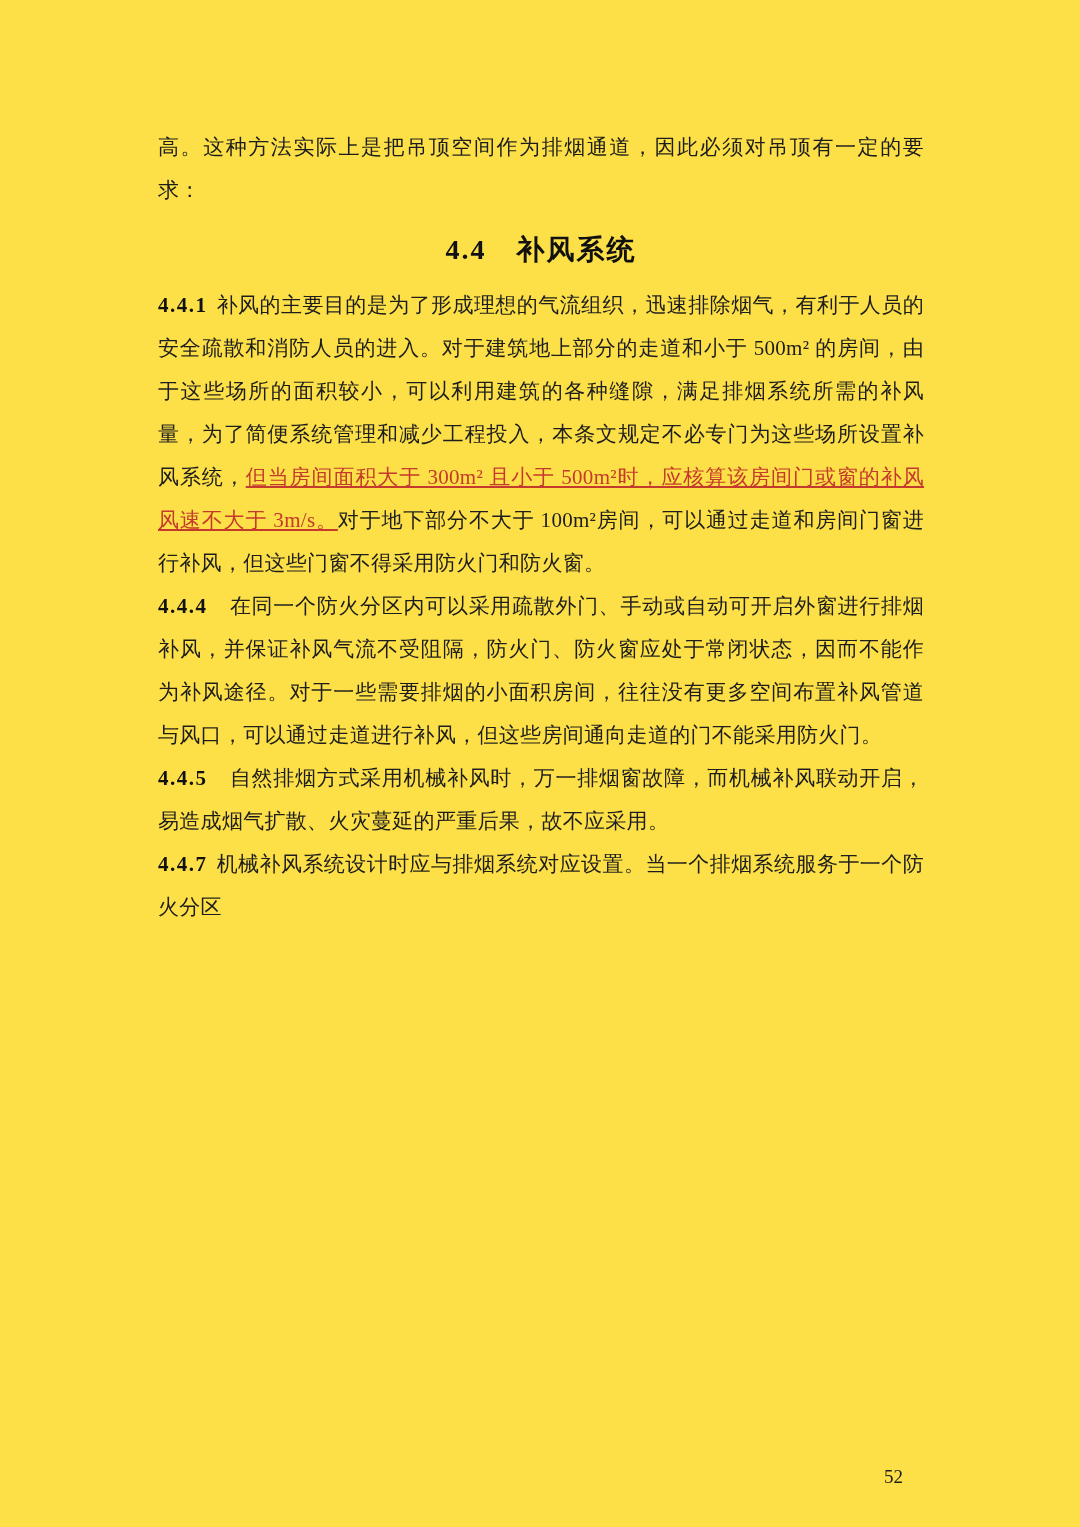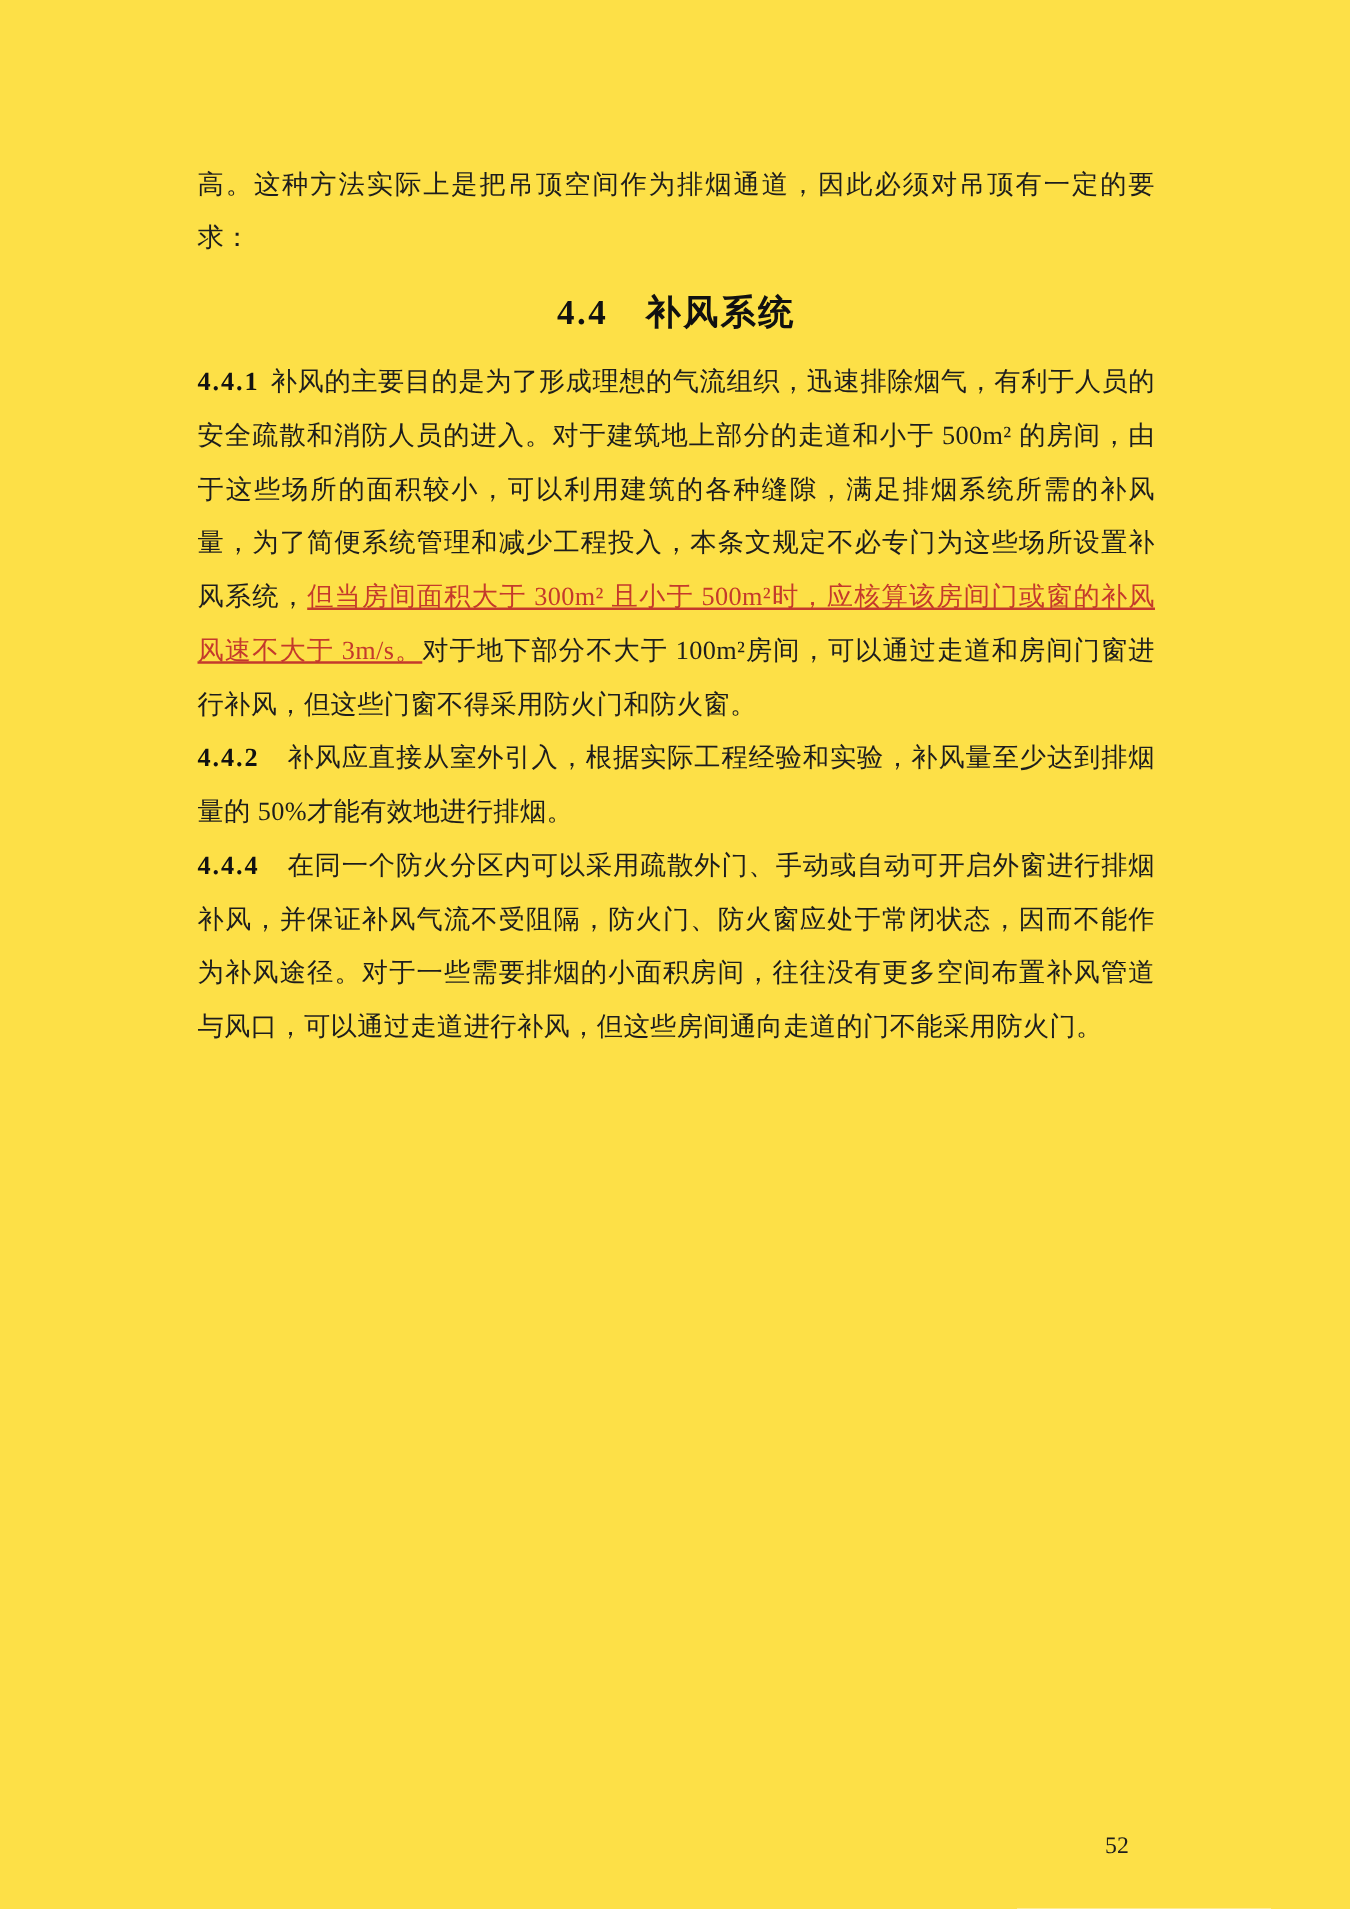--- a/index.html
+++ b/index.html
@@ -59,23 +59,24 @@
 <div class="page">
   <div class="content">
 
     <p class="para">高。这种方法实际上是把吊顶空间作为排烟通道，因此必须对吊顶有一定的要求：</p>
 
 
     <h2 class="heading">4.4　补风系统</h2>
 
     <p class="para clause"><span class="num gs">4.4.1</span><span>补风的主要目的是为了形成理想的气流组织，迅速排除烟气，有利于人员的安全疏散和消防人员的进入。对于建筑地上部分的走道和小于 500m² 的房间，由于这些场所的面积较小，可以利用建筑的各种缝隙，满足排烟系统所需的补风量，为了简便系统管理和减少工程投入，本条文规定不必专门为这些场所设置补风系统，</span><span class="red" style="color: rgb(196, 58, 44); text-decoration: underline;">但当房间面积大于 300m² 且小于 500m²时，应核算该房间门或窗的补风风速不大于 3m/s。</span><span>对于地下部分不大于 100m²房间，可以通过走道和房间门窗进行补风，但这些门窗不得采用防火门和防火窗。</span></p>
 
-    <p class="para clause"><span class="num gm">4.4.2</span><span>补风应直接从室外引入，根据实际工程经验和实验，补风量至少达到排烟量的 50%才能有效地进行排烟。</span></p>
 
     <p class="para clause"><span class="num gm">4.4.4</span><span>在同一个防火分区内可以采用疏散外门、手动或自动可开启外窗进行排烟补风，并保证补风气流不受阻隔，防火门、防火窗应处于常闭状态，因而不能作为补风途径。对于一些需要排烟的小面积房间，往往没有更多空间布置补风管道与风口，可以通过走道进行补风，但这些房间通向走道的门不能采用防火门。</span></p>
 
+    <p class="para clause"><span class="num gm">4.4.5</span><span>自然排烟方式采用机械补风时，万一排烟窗故障，而机械补风联动开启，易造成烟气扩散、火灾蔓延的严重后果，故不应采用。</span></p>
 
 
+    <p class="para clause"><span class="num gs">4.4.7</span><span>机械补风系统设计时应与排烟系统对应设置。当一个排烟系统服务于一个防火分区</span></p>
 
   </div>
 
   <div class="pagenum">52</div>
 </div>
 
 </body></html>

